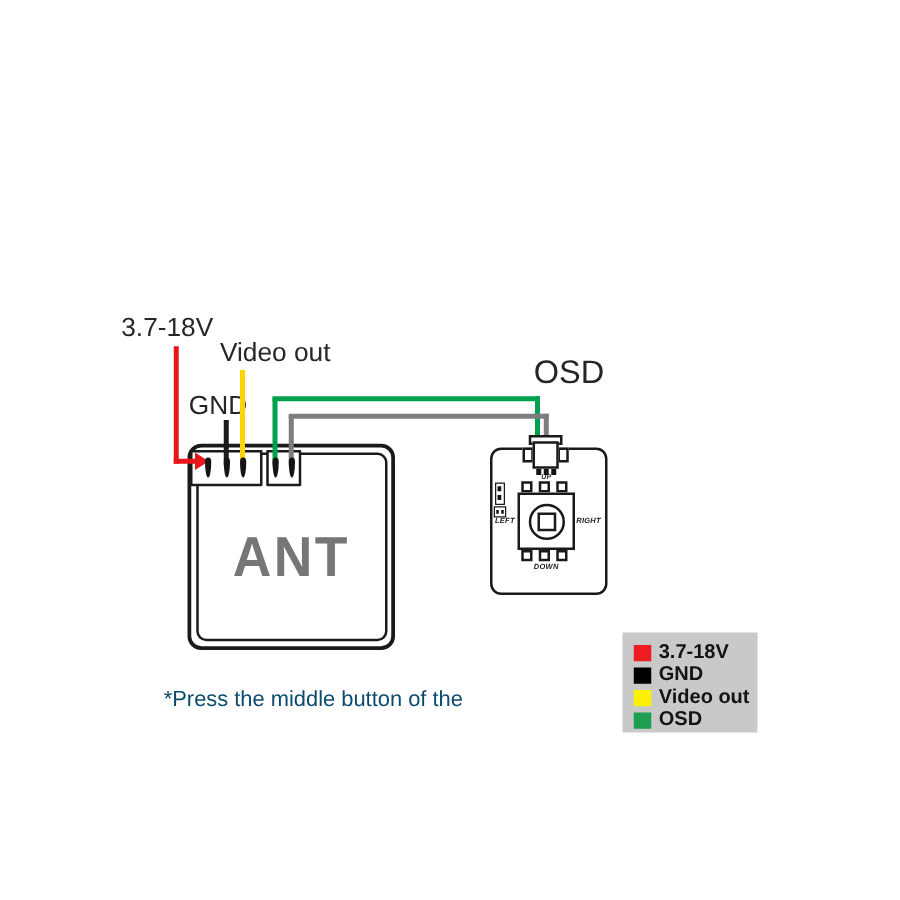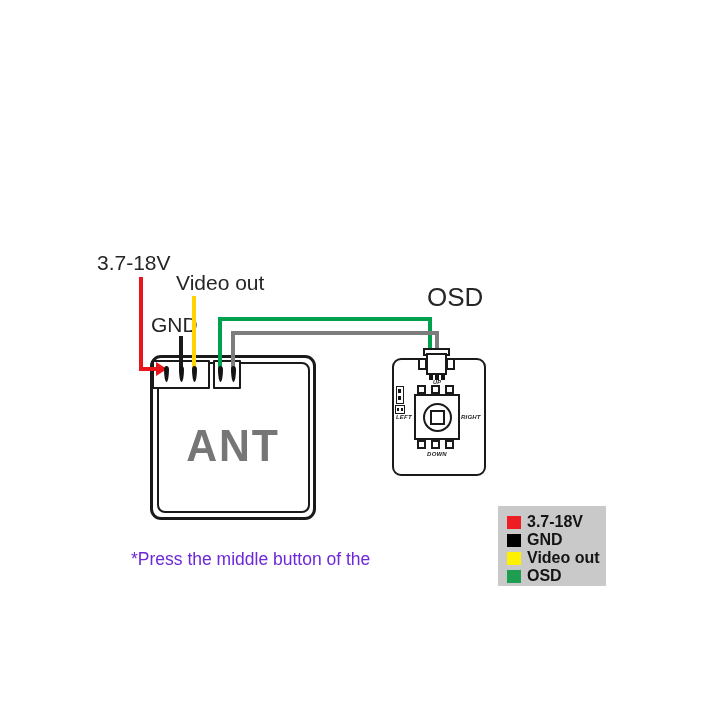--- a/index.html
+++ b/index.html
@@ -115,21 +115,21 @@
     color: #141414;
     white-space: nowrap;
   }
   
   .footnote {
     position: absolute;
     left: 131px; top: 549px;
     font-size: 17.5px;
     font-weight: 500;
     line-height: 21px;
-    color: #6d28d9;
+    color: #0c4a6e;
   }
   .arrowhead {
     position: absolute;
     width: 0; height: 0;
     border-top: 7px solid transparent;
     border-bottom: 7px solid transparent;
     border-left: 11px solid #e8151b;
   }
 </style>
 </head>

